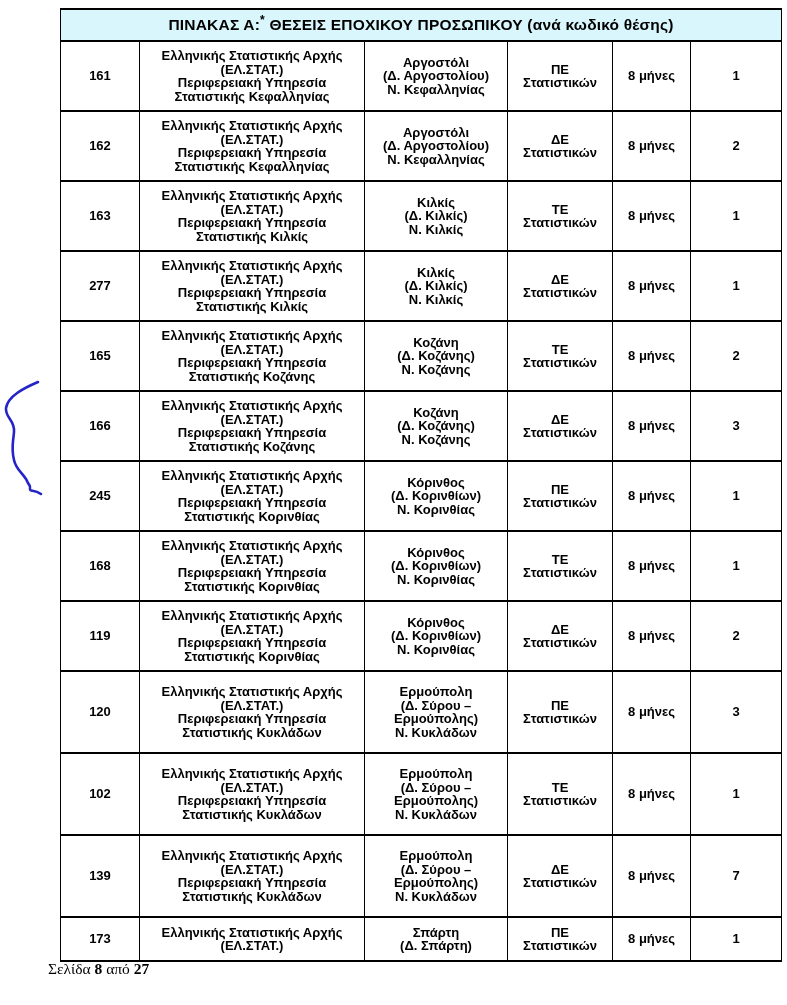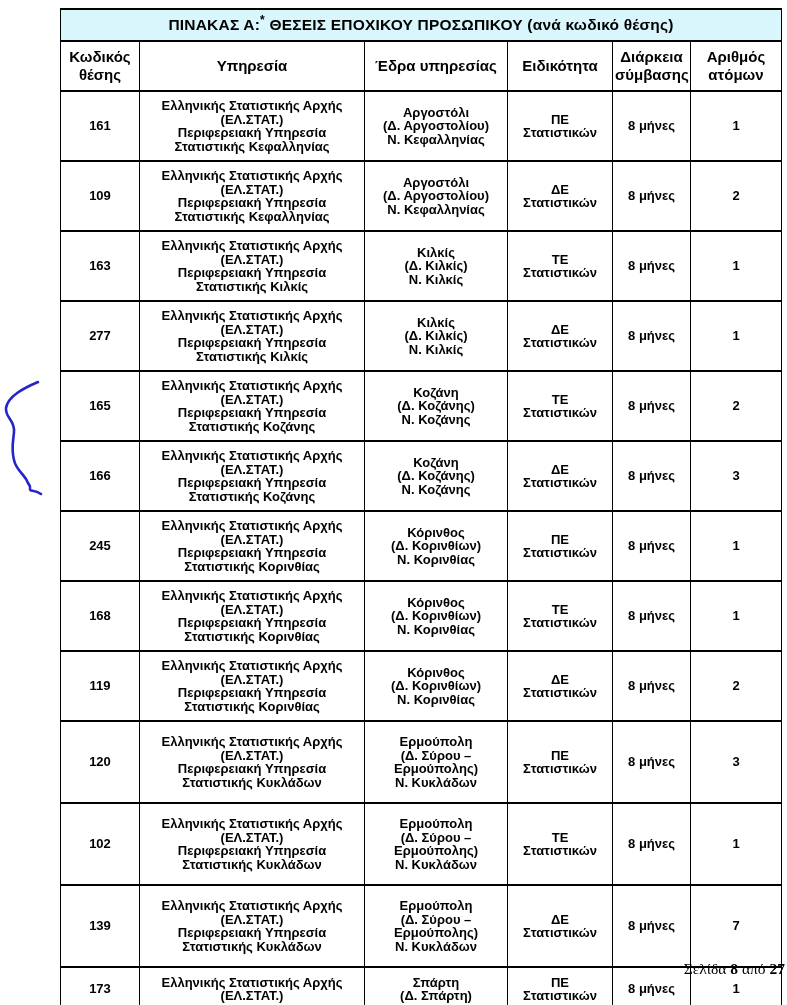--- a/index.html
+++ b/index.html
@@ -52,23 +52,23 @@
     font-weight: bold;
     line-height: 13.5px;
     padding: 2px 3px;
     height: 64px;
   }
   tbody tr.tall td  { height: 76px; }
   tbody tr.short td { height: 38px; }
 
   .footer {
     position: absolute;
-    left: 64px; top: 960px;
+    left: 48px; top: 960px;
     width: 721px;
-    text-align: right;
+    text-align: left;
     font-family: "Liberation Serif", serif;
     font-size: 15.5px;
     color: #000;
   }
   .footer b { font-weight: bold; }
 
   svg.squiggle {
     position: absolute;
     left: 0; top: 372px;
     width: 52px; height: 132px;
@@ -89,28 +89,20 @@
         <col style="width:225px">
         <col style="width:143px">
       <col style="width:105px">
         <col style="width:78px">
         <col style="width:91px">
     </colgroup>
     <thead>
       <tr class="title-row">
         <th colspan="6" id="title-cell" style="background: rgb(217, 246, 252);"><span>ΠΙΝΑΚΑΣ Α:</span><sup>*</sup><span> ΘΕΣΕΙΣ ΕΠΟΧΙΚΟΥ ΠΡΟΣΩΠΙΚΟΥ (ανά κωδικό θέσης)</span></th>
       </tr>
-      <tr class="head-row">
-        <th>Κωδικός θέσης</th>
-        <th>Υπηρεσία</th>
-        <th>Έδρα υπηρεσίας</th>
-        <th>Ειδικότητα</th>
-        <th>Διάρκεια σύμβασης</th>
-        <th>Αριθμός ατόμων</th>
-      </tr>
     </thead>
     <tbody id="rows">
         <tr>
           <td>
             <div>161</div>
           </td>
           <td>
             <div>Ελληνικής Στατιστικής Αρχής</div>
             <div>(ΕΛ.ΣΤΑΤ.)</div>
             <div>Περιφερειακή Υπηρεσία</div>
@@ -127,21 +119,21 @@
           </td>
           <td>
             <div>8 μήνες</div>
           </td>
           <td>
             <div>1</div>
           </td>
         </tr>
         <tr>
           <td>
-            <div>109</div>
+            <div>162</div>
           </td>
           <td>
             <div>Ελληνικής Στατιστικής Αρχής</div>
             <div>(ΕΛ.ΣΤΑΤ.)</div>
             <div>Περιφερειακή Υπηρεσία</div>
             <div>Στατιστικής Κεφαλληνίας</div>
           </td>
           <td>
             <div>Αργοστόλι</div>
             <div>(Δ. Αργοστολίου)</div>

